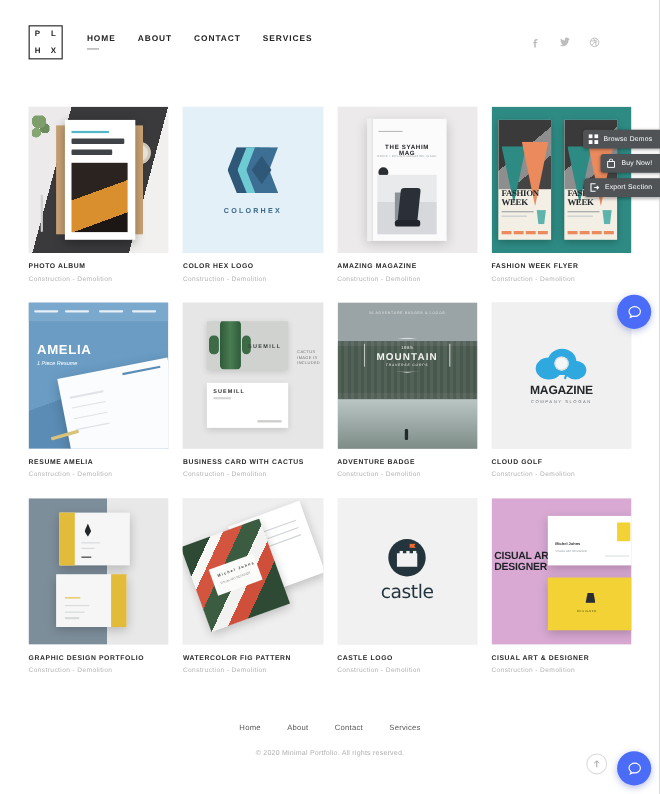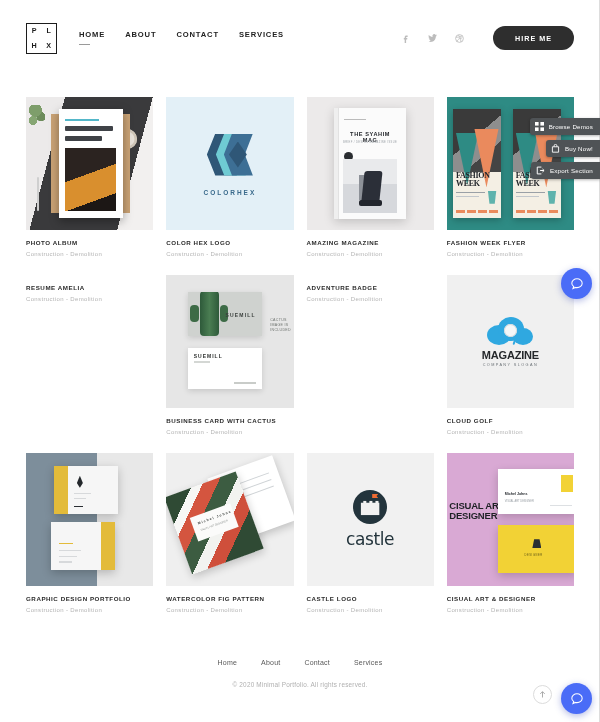--- a/index.html
+++ b/index.html
@@ -396,21 +396,20 @@
             <path d="M22 5.9c-.7.3-1.5.5-2.3.6.8-.5 1.4-1.3 1.7-2.2-.8.5-1.6.8-2.5 1A3.9 3.9 0 0 0 12 8.8c0 .3 0 .6.1.9-3.3-.2-6.2-1.7-8.1-4.1-.4.6-.6 1.3-.6 2 0 1.4.7 2.6 1.8 3.3-.6 0-1.3-.2-1.8-.5 0 1.9 1.4 3.5 3.2 3.9-.4.1-.8.2-1.2.2-.3 0-.6 0-.8-.1.6 1.6 2 2.7 3.8 2.7A7.9 7.9 0 0 1 2 18.8a11 11 0 0 0 6 1.8c7.2 0 11.2-6 11.2-11.2v-.5c.8-.6 1.4-1.3 1.8-2z"></path>
           </svg>
         </span>
         <span class="social-ico">
           <svg viewBox="0 0 24 24" width="11" height="11" fill="none" stroke="currentColor" stroke-width="1.8">
             <circle cx="12" cy="12" r="8.5"></circle>
             <path d="M4 9c6 .6 11-.6 14-3M6 19c2-5 6-8 12-8.2M9.5 4c3 3.6 5.2 8.4 5.8 15.5"></path>
           </svg>
         </span>
       </div>
-      <button class="hire-btn">HIRE ME</button>
     </div>
   </header>
 
   <section class="portfolio">
 
     <article class="p-item">
       <div class="thumb">
         <div class="fill a1">
           <div class="plant"></div>
           <div class="pen"></div>
@@ -504,20 +503,42 @@
                 <i></i>
               </div>
           </div>
         </div>
       </div>
       <div class="cap-title">FASHION WEEK FLYER</div>
       <div class="cap-sub">Construction  -  Demolition</div>
     </article>
 
     <article class="p-item">
+      <div class="thumb">
+        <div class="fill a5">
+          <div class="topbar">
+            <i style="left:4%"></i>
+              <i style="left:26%"></i>
+              <i style="left:50%"></i>
+              <i style="left:74%"></i>
+          </div>
+          <div class="txt">
+            <b>AMELIA</b>
+            <span>1 Piece Resume</span>
+          </div>
+          <div class="sheet">
+            <i class="bl"></i>
+            <i class="l" style="top:22%"></i>
+              <i class="l" style="top:34%"></i>
+            <i class="l" style="top:46%"></i>
+              <i class="l" style="top:58%"></i>
+          </div>
+          <div class="pencil"></div>
+        </div>
+      </div>
       <div class="cap-title">RESUME AMELIA</div>
       <div class="cap-sub">Construction  -  Demolition</div>
     </article>
 
     <article class="p-item">
       <div class="thumb">
         <div class="fill a6">
           <div class="c-top">
             <div class="cac"></div>
             <b>SUEMILL</b>
@@ -530,20 +551,33 @@
           <div class="note" style="white-space:pre-line">CACTUS
 IMAGE IS
 INCLUDED</div>
         </div>
       </div>
       <div class="cap-title">BUSINESS CARD WITH CACTUS</div>
       <div class="cap-sub">Construction  -  Demolition</div>
     </article>
 
     <article class="p-item">
+      <div class="thumb">
+        <div class="fill a7">
+          <div class="trees"></div>
+          <div class="riv"></div>
+          <div class="kick">36 ADVENTURE BADGES &amp; LOGOS</div>
+          <div class="badge">
+            <em>1985</em>
+            <b>MOUNTAIN</b>
+            <i>TRAVERSE CORPS</i>
+          </div>
+          <div class="person"></div>
+        </div>
+      </div>
       <div class="cap-title">ADVENTURE BADGE</div>
       <div class="cap-sub">Construction  -  Demolition</div>
     </article>
 
     <article class="p-item">
       <div class="thumb">
         <div class="fill a8 ctr">
           <div class="cl">
             <i class="b1"></i>
               <i class="b2"></i>

